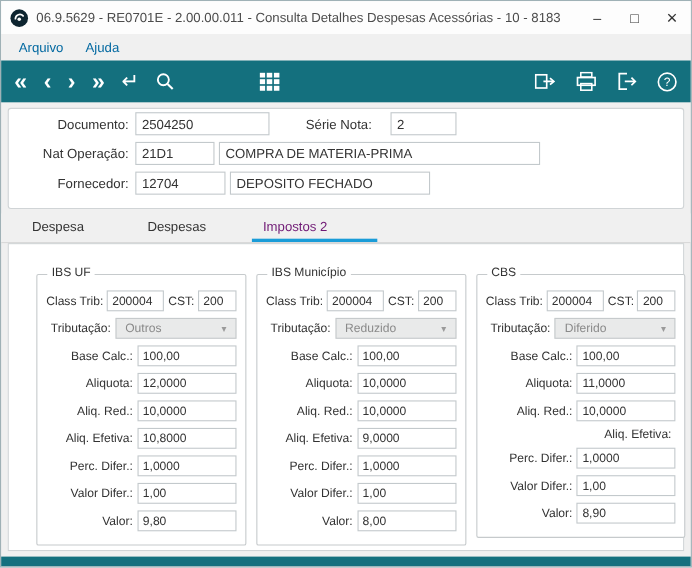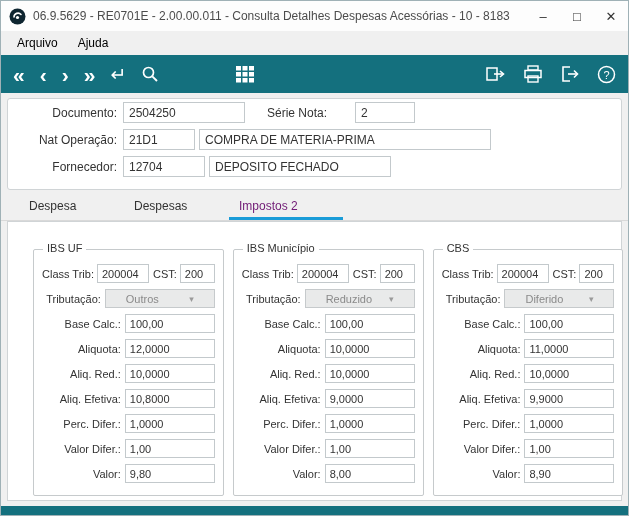--- a/index.html
+++ b/index.html
@@ -22,21 +22,21 @@
   .win-controls { margin-left: auto; display: flex; height: 100%; }
   .win-btn {
     width: 34px; height: 100%; display: flex; align-items: center; justify-content: center;
     font-size: 13px; color: #333; cursor: default;
   }
   
   .menubar {
     height: 24px; background: #f0f0f0; display: flex; align-items: center;
     padding-left: 8px; gap: 4px; flex: 0 0 auto;
   }
-  .menu-item { font-size: 12px; color: #000000; padding: 3px 8px; }
+  .menu-item { font-size: 12px; color: #0369a1; padding: 3px 8px; }
   
   .toolbar {
     height: 38px; background: #14707e; display: flex; align-items: center;
     padding: 0 12px; flex: 0 0 auto; color: #fff;
   }
   .tb-left { display: flex; align-items: center; gap: 15px; }
   .tb-glyph { font-size: 21px; line-height: 1; color: #fff; font-weight: bold; cursor: default; }
   .tb-glyph.enter { font-size: 19px; font-weight: normal; }
   .tb-icon { display: flex; align-items: center; justify-content: center; cursor: default; }
   .tb-grid { margin-left: 62px; }
@@ -47,21 +47,21 @@
     border-radius: 3px; padding: 0 0 9px; flex: 0 0 auto;
   }
   .h-row { display: flex; align-items: center; height: 27px; }
   .h-label { width: 115px; text-align: right; font-size: 12px; color: #333; padding-right: 6px; }
   .fld {
     height: 21px; border: 1px solid #c3c9cc; background: #fff; font-size: 12px;
     color: #333; padding: 0 5px; font-family: "Liberation Sans", sans-serif;
   }
   .w120 { width: 122px; } .w60 { width: 60px; } .w70 { width: 72px; }
   .w290 { width: 292px; } .w80 { width: 82px; } .w180 { width: 182px; }
-  .h-label2 { width: 88px; text-align: left; font-size: 12px; color: #333; padding-right: 6px; margin-left: 22px; }
+  .h-label2 { width: 88px; text-align: center; font-size: 12px; color: #333; padding-right: 6px; margin-left: 22px; }
   .gap4 { width: 4px; }
   
   .tabstrip {
     height: 27px; display: flex; align-items: stretch; padding-left: 18px;
     border-bottom: 1px solid #d9d9d9; flex: 0 0 auto; background: #f0f0f0;
   }
   .tab {
     width: 105px; display: flex; align-items: center; padding-left: 10px;
     font-size: 12px; color: #333; cursor: default; border-bottom: 3px solid transparent;
   }
@@ -84,21 +84,21 @@
   .g-lbl { flex: 1; text-align: right; font-size: 11px; color: #333; padding-right: 4px; white-space: nowrap; }
   .g-lbl-s { font-size: 11px; color: #333; padding-right: 3px; white-space: nowrap; }
   .gfld {
     height: 19px; border: 1px solid #c3c9cc; background: #fff; font-size: 11px;
     color: #333; padding: 0 4px; font-family: "Liberation Sans", sans-serif;
   }
   .gw50 { width: 52px; } .gw34 { width: 35px; } .gw90 { width: 90px; }
   .g-select {
     width: 110px; height: 19px; border: 1px solid #c6cacc; background: #e9eaea;
     display: flex; align-items: center; font-size: 11px; color: #8a8a8a;
-    padding: 0 20px; cursor: default;
+    padding: 0 8px; cursor: default;
   }
   .g-select .sel-txt { flex: 1; overflow: hidden; white-space: nowrap; }
   .g-select .chev { color: #9a9a9a; font-size: 9px; }
   
   .statusbar { height: 9px; background: #14707e; flex: 0 0 auto; }
 </style>
 </head>
 <body>
 
 <div class="titlebar">
@@ -319,21 +319,20 @@
     <div class="g-row">
         <span class="g-lbl">Aliquota:</span>
         <input class="gfld gw90" readonly="" value="11,0000" style="">
       </div>
     <div class="g-row">
         <span class="g-lbl">Aliq. Red.:</span>
         <input class="gfld gw90" readonly="" value="10,0000" style="">
       </div>
     <div class="g-row">
         <span class="g-lbl">Aliq. Efetiva:</span>
-        <input class="gfld gw90" readonly="" value="9,9000" style="">
       </div>
     <div class="g-row">
         <span class="g-lbl">Perc. Difer.:</span>
         <input class="gfld gw90" readonly="" value="1,0000" style="">
       </div>
     <div class="g-row">
         <span class="g-lbl">Valor Difer.:</span>
         <input class="gfld gw90" readonly="" value="1,00" style="">
       </div>
     <div class="g-row">

